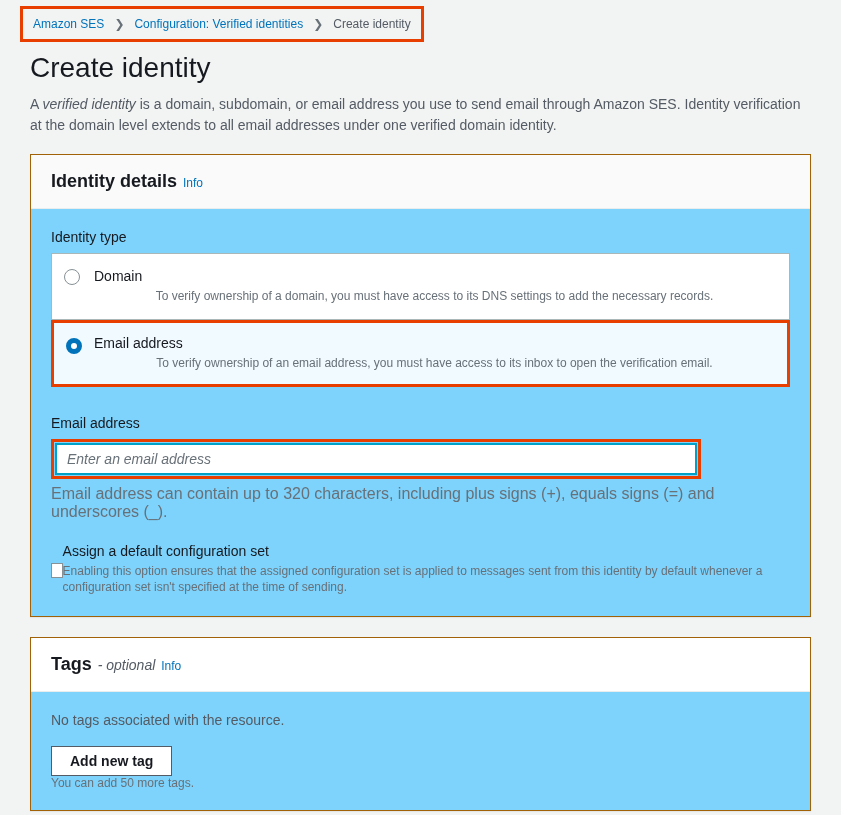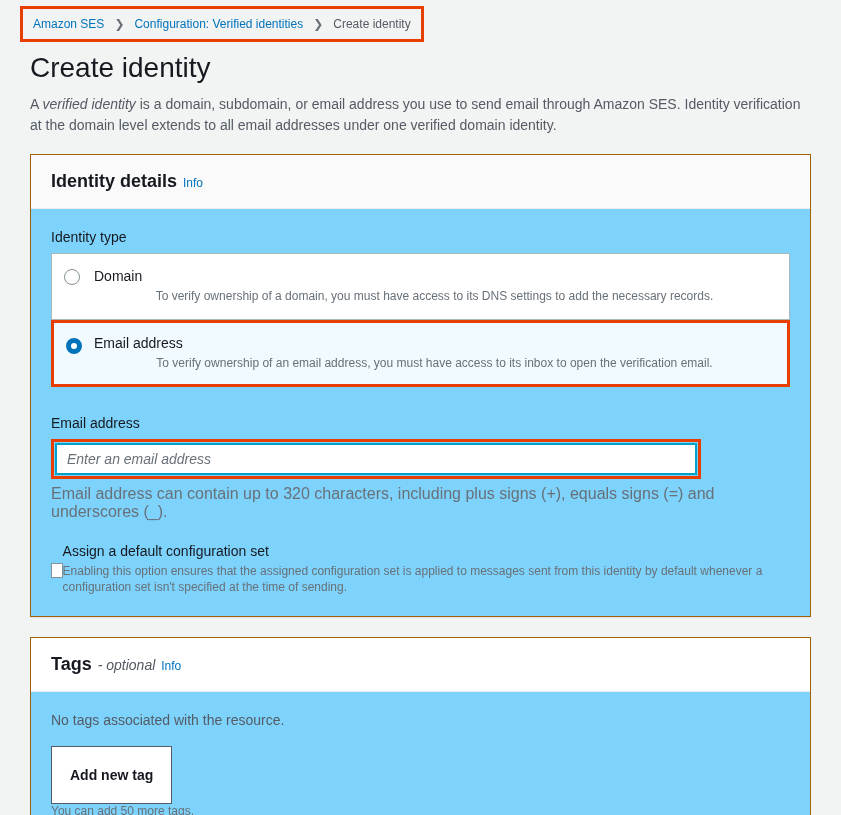--- a/index.html
+++ b/index.html
@@ -74,21 +74,21 @@
     }
     input[type=text]::placeholder { color: #687078; font-style: italic; }
     .hint { font-size: 16px; color: #687078; margin-bottom: 22px; }
     .checkbox-row { display: flex; align-items: center; }
     .checkbox-row input[type=checkbox] { width: 15px; height: 15px; margin-top: 2px; cursor: pointer; border: 1px solid #879196; appearance: none; background: #fff; }
     .checkbox-label { font-size: 14px; color: #16191f; }
     .checkbox-desc { font-size: 12px; color: #687078; margin-top: 4px; line-height: 1.4; }
     .tags-desc { font-size: 12px; color: #545b64; margin-top: 6px; }
     .tags-empty { color: #545b64; font-size: 14px; margin-bottom: 18px; }
     .btn {
-      display: inline-block; padding: 20px 18px; font-size: 14px; font-weight: 700;
+      display: inline-block; padding: 6px 18px; font-size: 14px; font-weight: 700;
       border: 1px solid #545b64; background: #fff; color: #16191f; cursor: pointer;
     }
     .tags-limit { font-size: 12px; color: #687078; }
     .actions { display: flex; justify-content: flex-end; gap: 12px; padding: 0 0 10px 0; }
     .btn-cancel { border: none; background: transparent; font-weight: 700; padding: 8px 14px; cursor: pointer; color: #16191f; font-size: 14px; }
     .btn-primary { background: #ec7211; border: 1px solid #ec7211; color: #fff; font-weight: 700; padding: 8px 20px; font-size: 14px; cursor: pointer; }
   </style>
 </head>
 <body>
 

